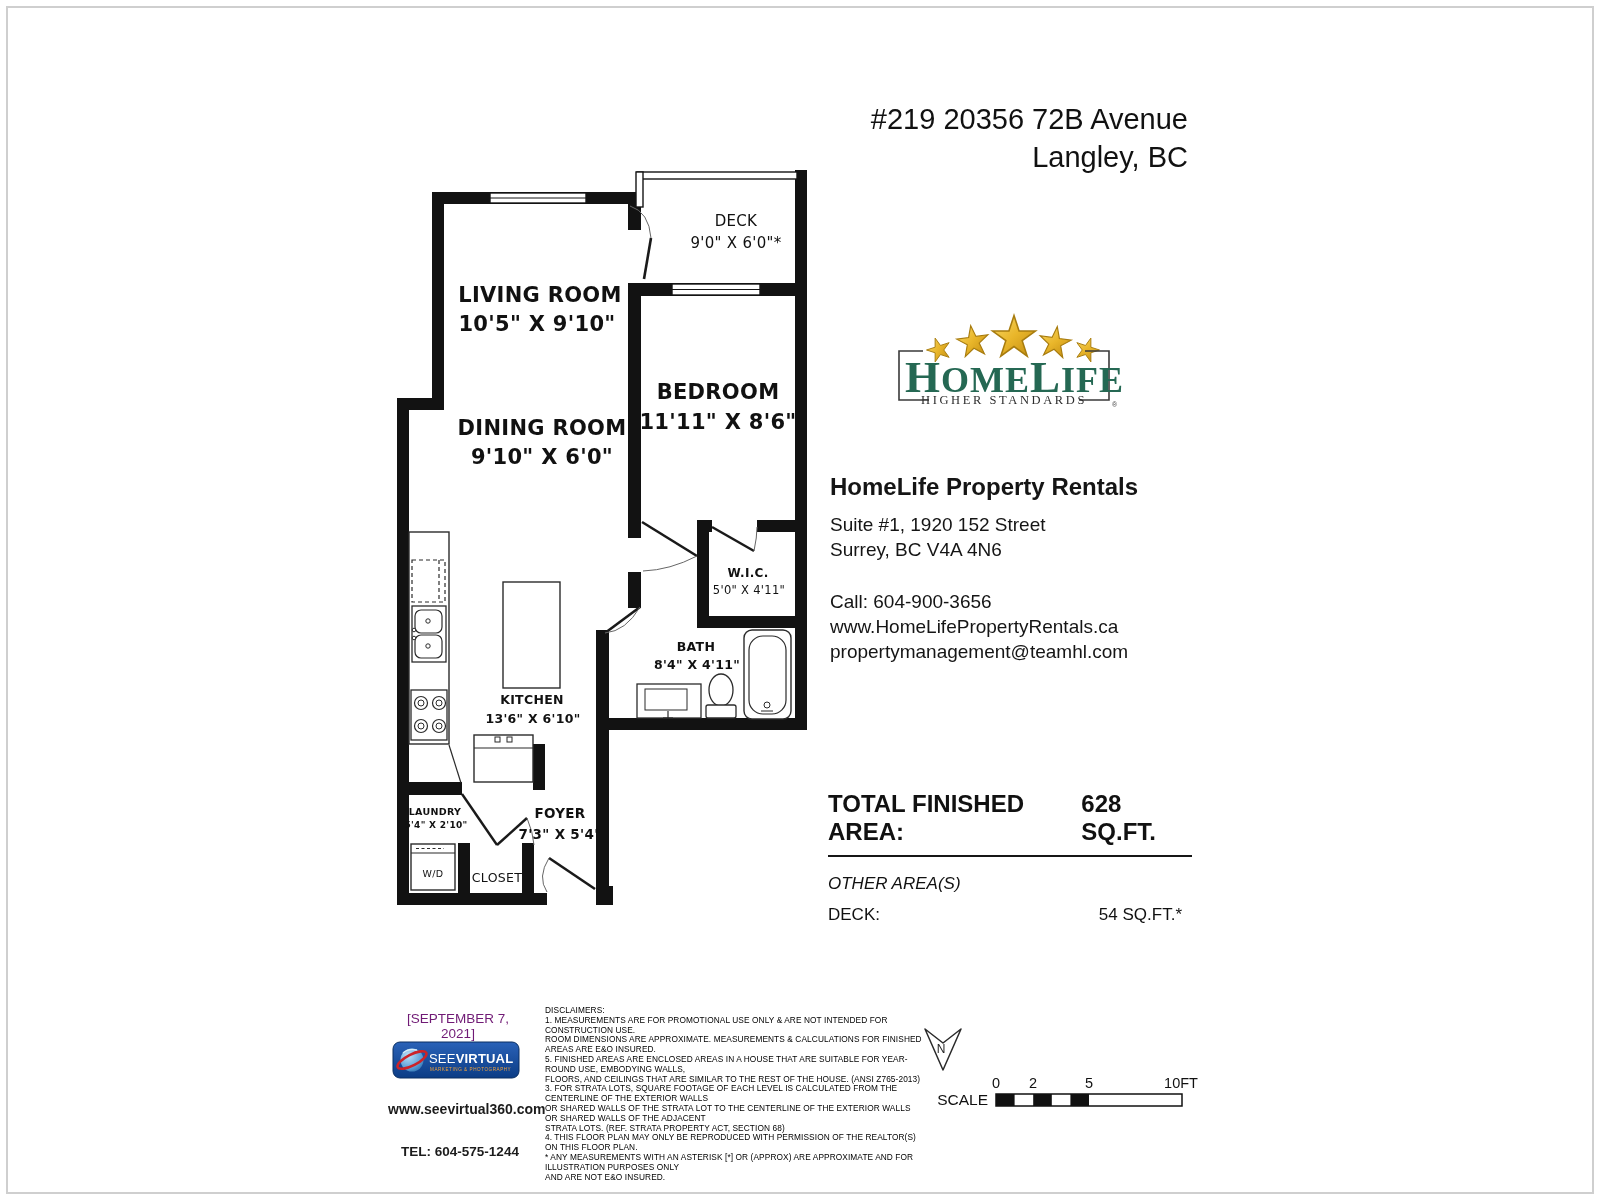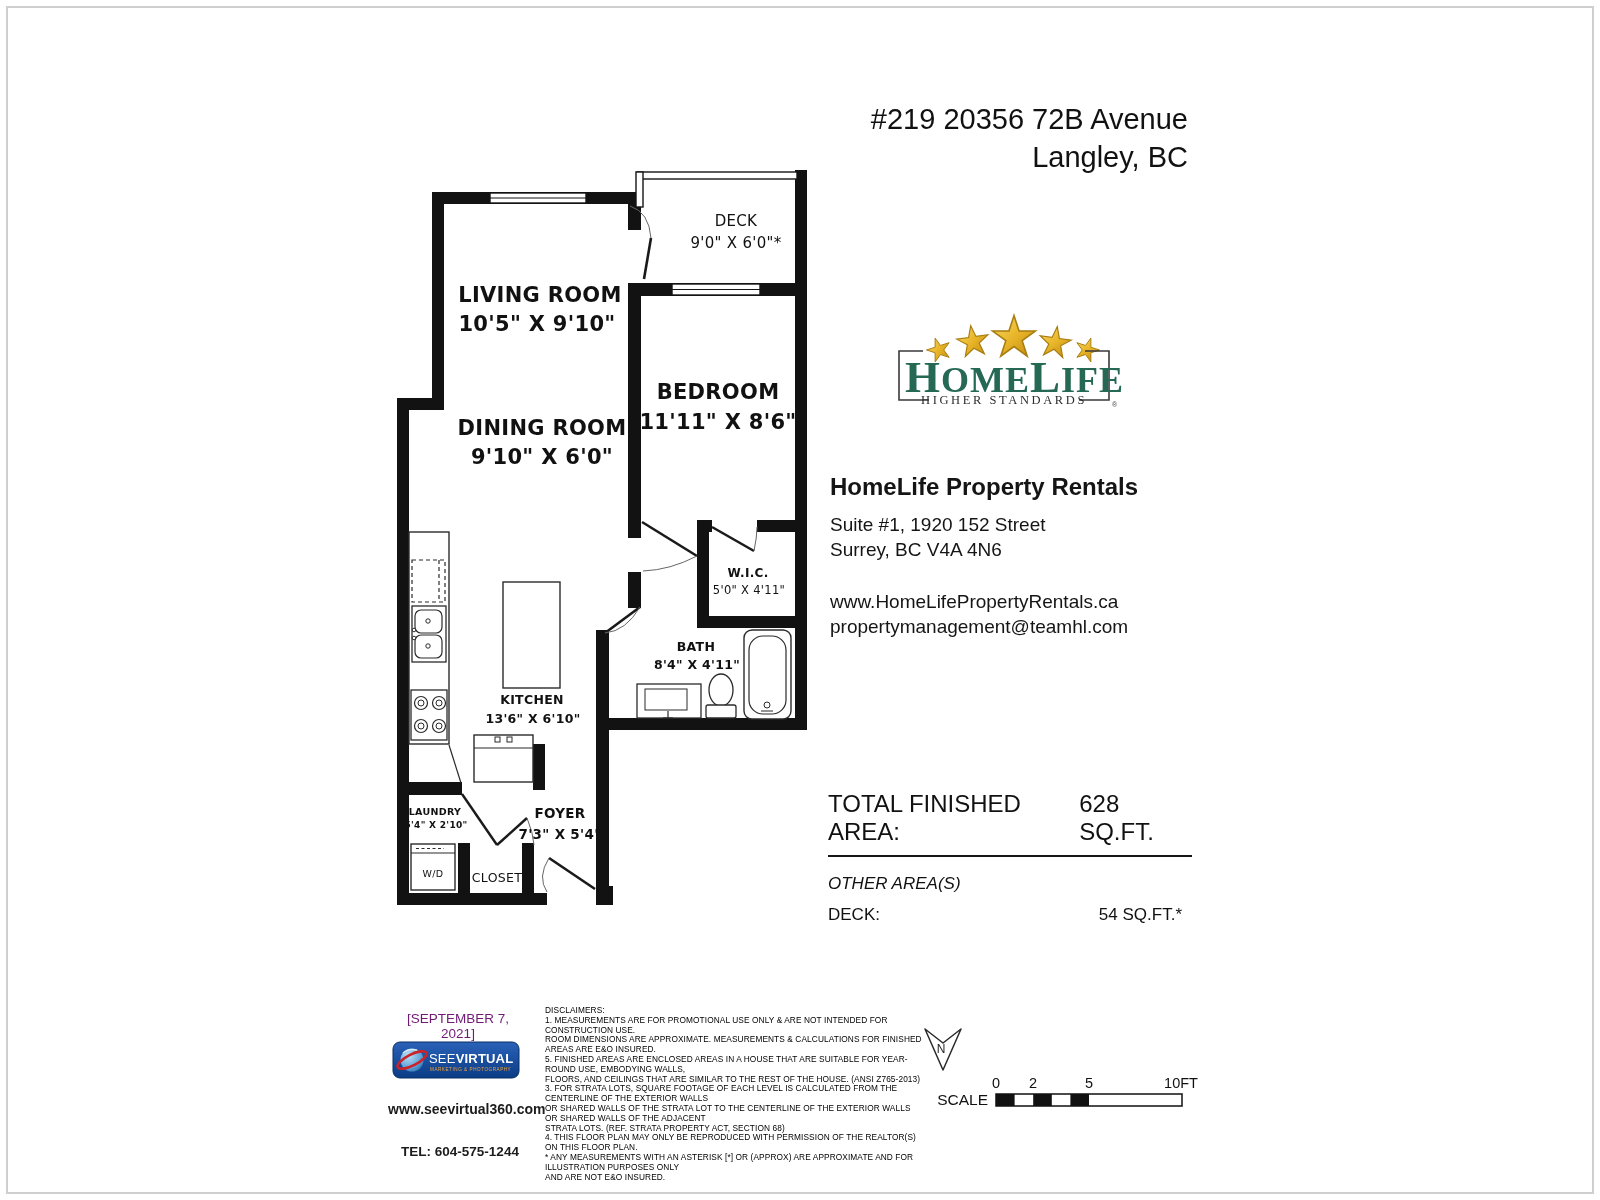--- a/index.html
+++ b/index.html
@@ -17,21 +17,21 @@
 
   
   .contact { position:absolute; left:830px; top:473px; width:372px; text-align:left; color:#151515; }
   .contact .company { font-size:24px; font-weight:bold; margin-bottom:11px; }
   .contact .line { font-size:19px; line-height:25px; }
   .contact .group2 { margin-top:27px; }
 
   
   .areas { position:absolute; left:828px; top:790px; width:364px; color:#111; }
   .areas .total-row { display:flex; justify-content:space-between; align-items:baseline;
-                      font-weight:normal; font-size:24px; }
+                      font-weight:bold; font-size:24px; }
   .areas .rule { border-top:2.5px solid #161616; margin-top:9px; }
   .areas .other { font-style:italic; font-size:17px; margin-top:17px; }
   .areas .deck-row { display:flex; justify-content:space-between; font-size:17px; margin-top:11px; }
   .areas .deck-row .val { padding-right:10px; }
 
   
   .floorplan { position:absolute; left:370px; top:150px; }
 
   
   .date { position:absolute; left:390px; top:1011px; width:136px; text-align:center; font-size:13.5px; color:#701a75; }
@@ -86,20 +86,21 @@
     </text>
     <text x="1004" y="404" text-anchor="middle" font-family="Liberation Serif, serif" font-size="12.5" letter-spacing="2.6" fill="#2d2d2d">HIGHER STANDARDS</text>
     <text x="1112" y="407" font-size="7" fill="#444">®</text>
   </svg>
 
   <div class="contact">
     <div class="company">HomeLife Property Rentals</div>
     <div class="line">Suite #1, 1920 152 Street</div>
     <div class="line">Surrey, BC V4A 4N6</div>
     <div class="group2">
+      <div class="line">Call: 604-900-3656</div>
       <div class="line">www.HomeLifePropertyRentals.ca</div>
       <div class="line">propertymanagement@teamhl.com</div>
     </div>
   </div>
 
   <div class="areas">
     <div class="total-row">
       <span>TOTAL FINISHED AREA:</span>
       <span>628 SQ.FT.</span>
     </div>

